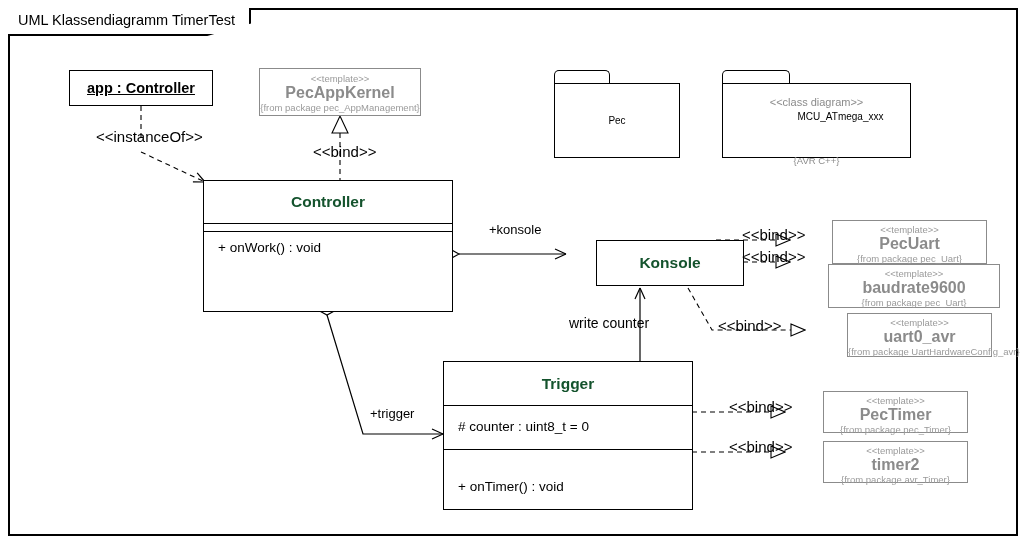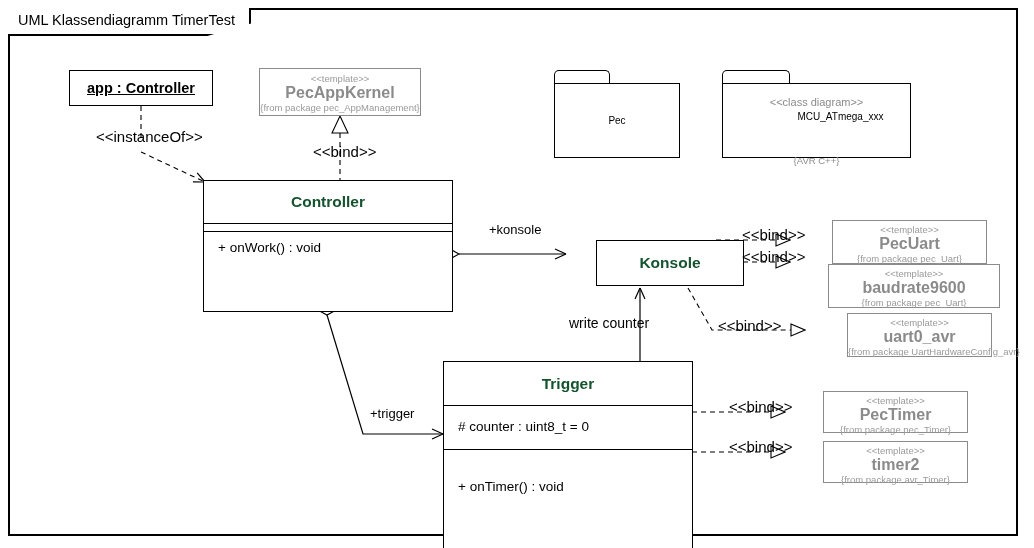--- a/index.html
+++ b/index.html
@@ -231,21 +231,21 @@
     <div class="cls-compartment empty" style="height:8px;"></div>
     <div class="cls-compartment" style="height:81px;">
       <div>+ onWork() : void</div>
     </div>
   </div>
 
   <div class="box" style="left:596px; top:240px; width:148px; height:46px;">
     <div class="cls-title" style="height:44px;">Konsole</div>
   </div>
 
-  <div class="box" style="left:443px; top:361px; width:250px; height:188px;">
+  <div class="box" style="left:443px; top:361px; width:250px; height:149px;">
     <div class="cls-title" style="height:43px;">Trigger</div>
     <div class="cls-compartment" style="height:44px; padding-top:11px;">
       <div># counter : uint8_t = 0</div>
     </div>
     <div class="cls-compartment" style="height:62px; padding-top:27px;">
       <div>+ onTimer() : void</div>
     </div>
   </div>
 
   <div class="pkg" style="left:554px; top:70px; width:126px; height:88px;">

